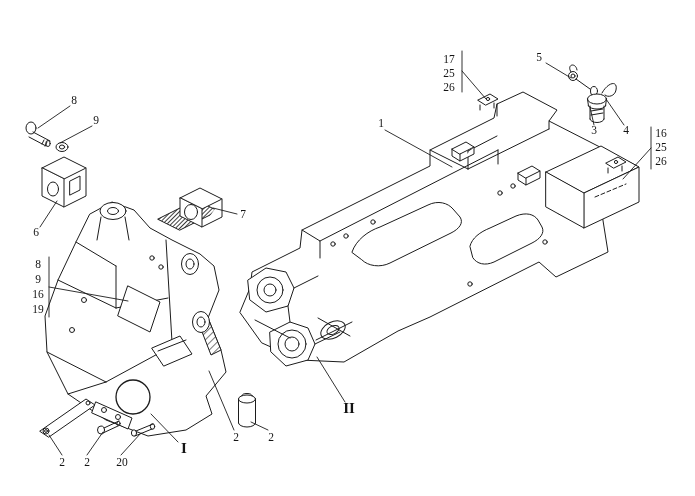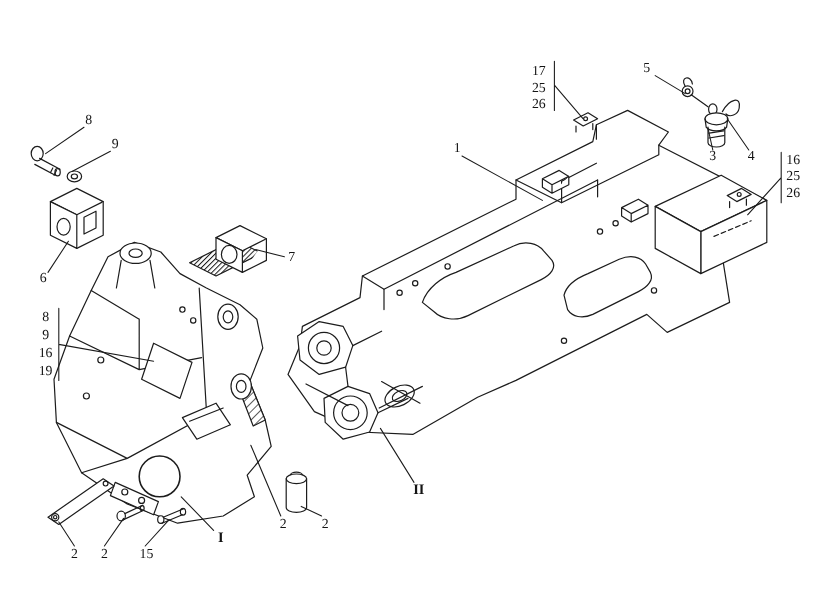--- a/index.html
+++ b/index.html
@@ -6,21 +6,21 @@
   .stage{
     position:relative;width:695px;height:496px;background:#ffffff;
     font-family:"Liberation Serif",serif;overflow:hidden;
   }
   .art{position:absolute;left:0;top:0;width:695px;height:496px;}
   .co{
     position:absolute;transform:translate(-50%,-50%);
     font-size:11.5px;line-height:1;color:#141414;white-space:nowrap;
     user-select:none;
   }
-  .marker{font-weight:bold;font-size:12px;}
+  .marker{font-weight:bold;font-size:15px;}
 </style>
 </head>
 <body>
 
 <div class="stage">
 
   <svg class="art" viewBox="0 0 695 496" xmlns="http://www.w3.org/2000/svg">
     <defs>
       <pattern id="hatch" width="5" height="5" patternUnits="userSpaceOnUse" patternTransform="rotate(45)">
         <rect width="5" height="5" fill="#ffffff"></rect>
@@ -215,18 +215,18 @@
     <div class="co" style="left:661px;top:148px">25</div>
     <div class="co" style="left:661px;top:162px">26</div>
     <div class="co" style="left:38px;top:265px">8</div>
     <div class="co" style="left:38px;top:280px">9</div>
     <div class="co" style="left:38px;top:295px">16</div>
     <div class="co" style="left:38px;top:310px">19</div>
     <div class="co" style="left:236px;top:438px">2</div>
     <div class="co" style="left:271px;top:438px">2</div>
     <div class="co" style="left:62px;top:463px">2</div>
     <div class="co" style="left:87px;top:463px">2</div>
-    <div class="co" style="left:122px;top:463px">15</div>
+    <div class="co" style="left:122px;top:463px">20</div>
     <div class="co marker" style="left:184px;top:448px">I</div>
     <div class="co marker" style="left:349px;top:408px">II</div>
   </div>
 
 </div>
 
 </body></html>

